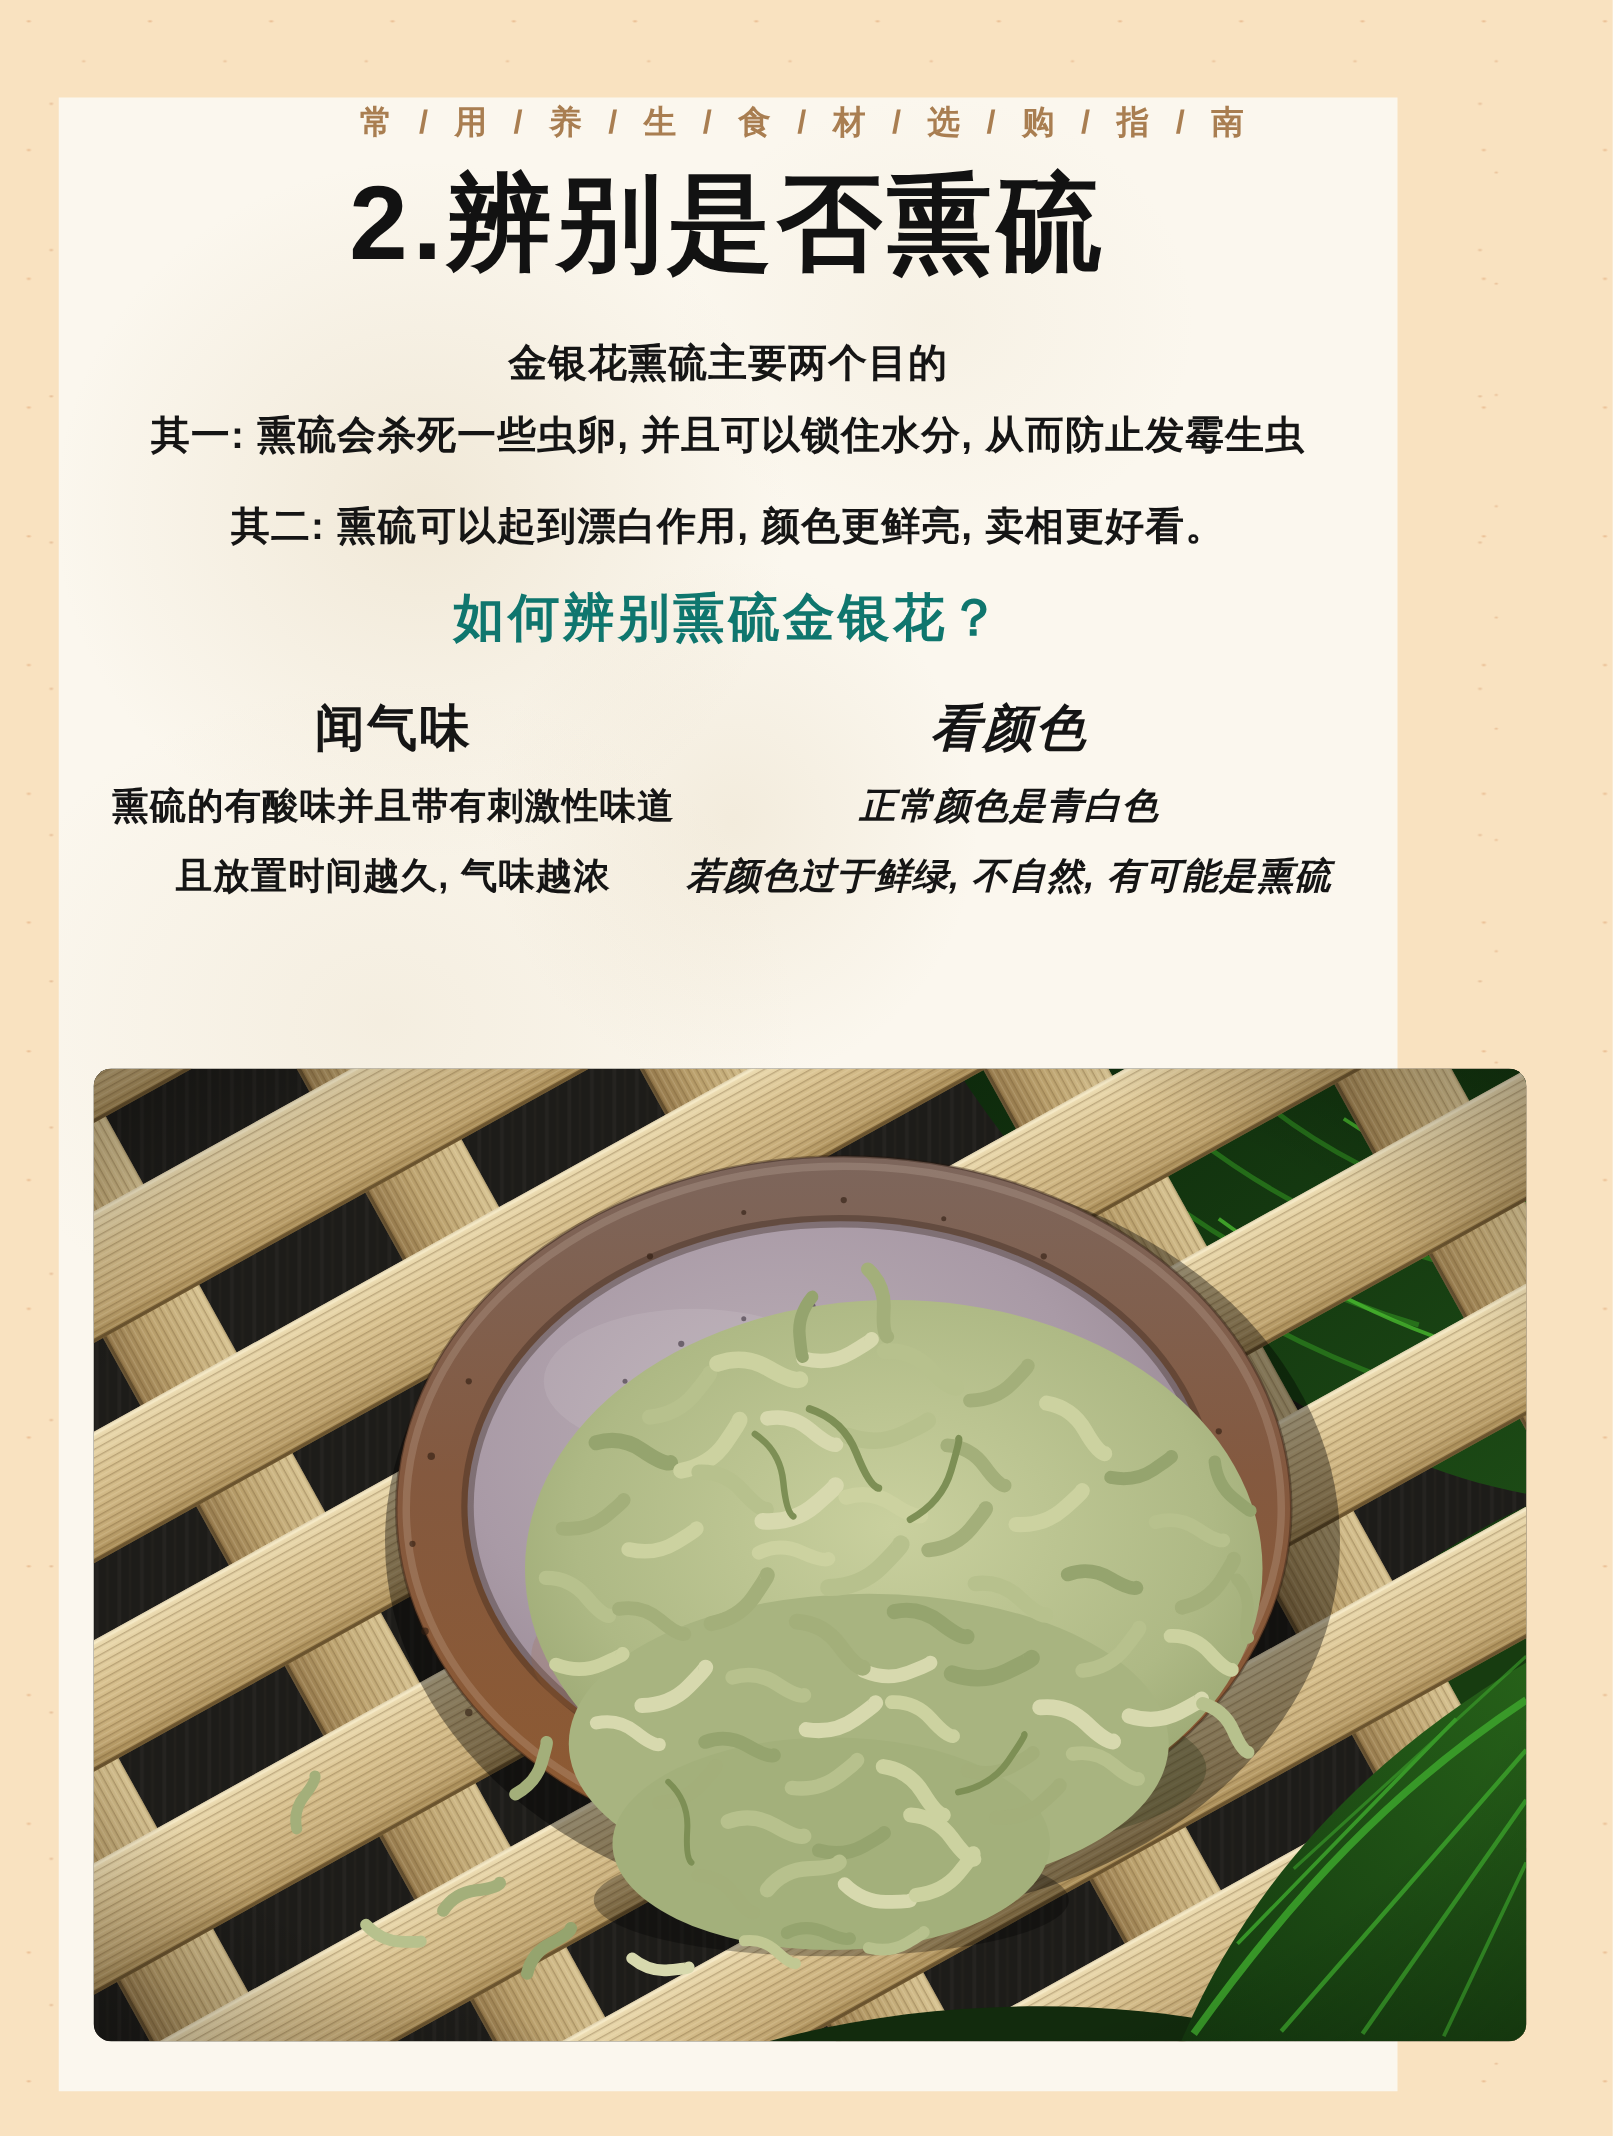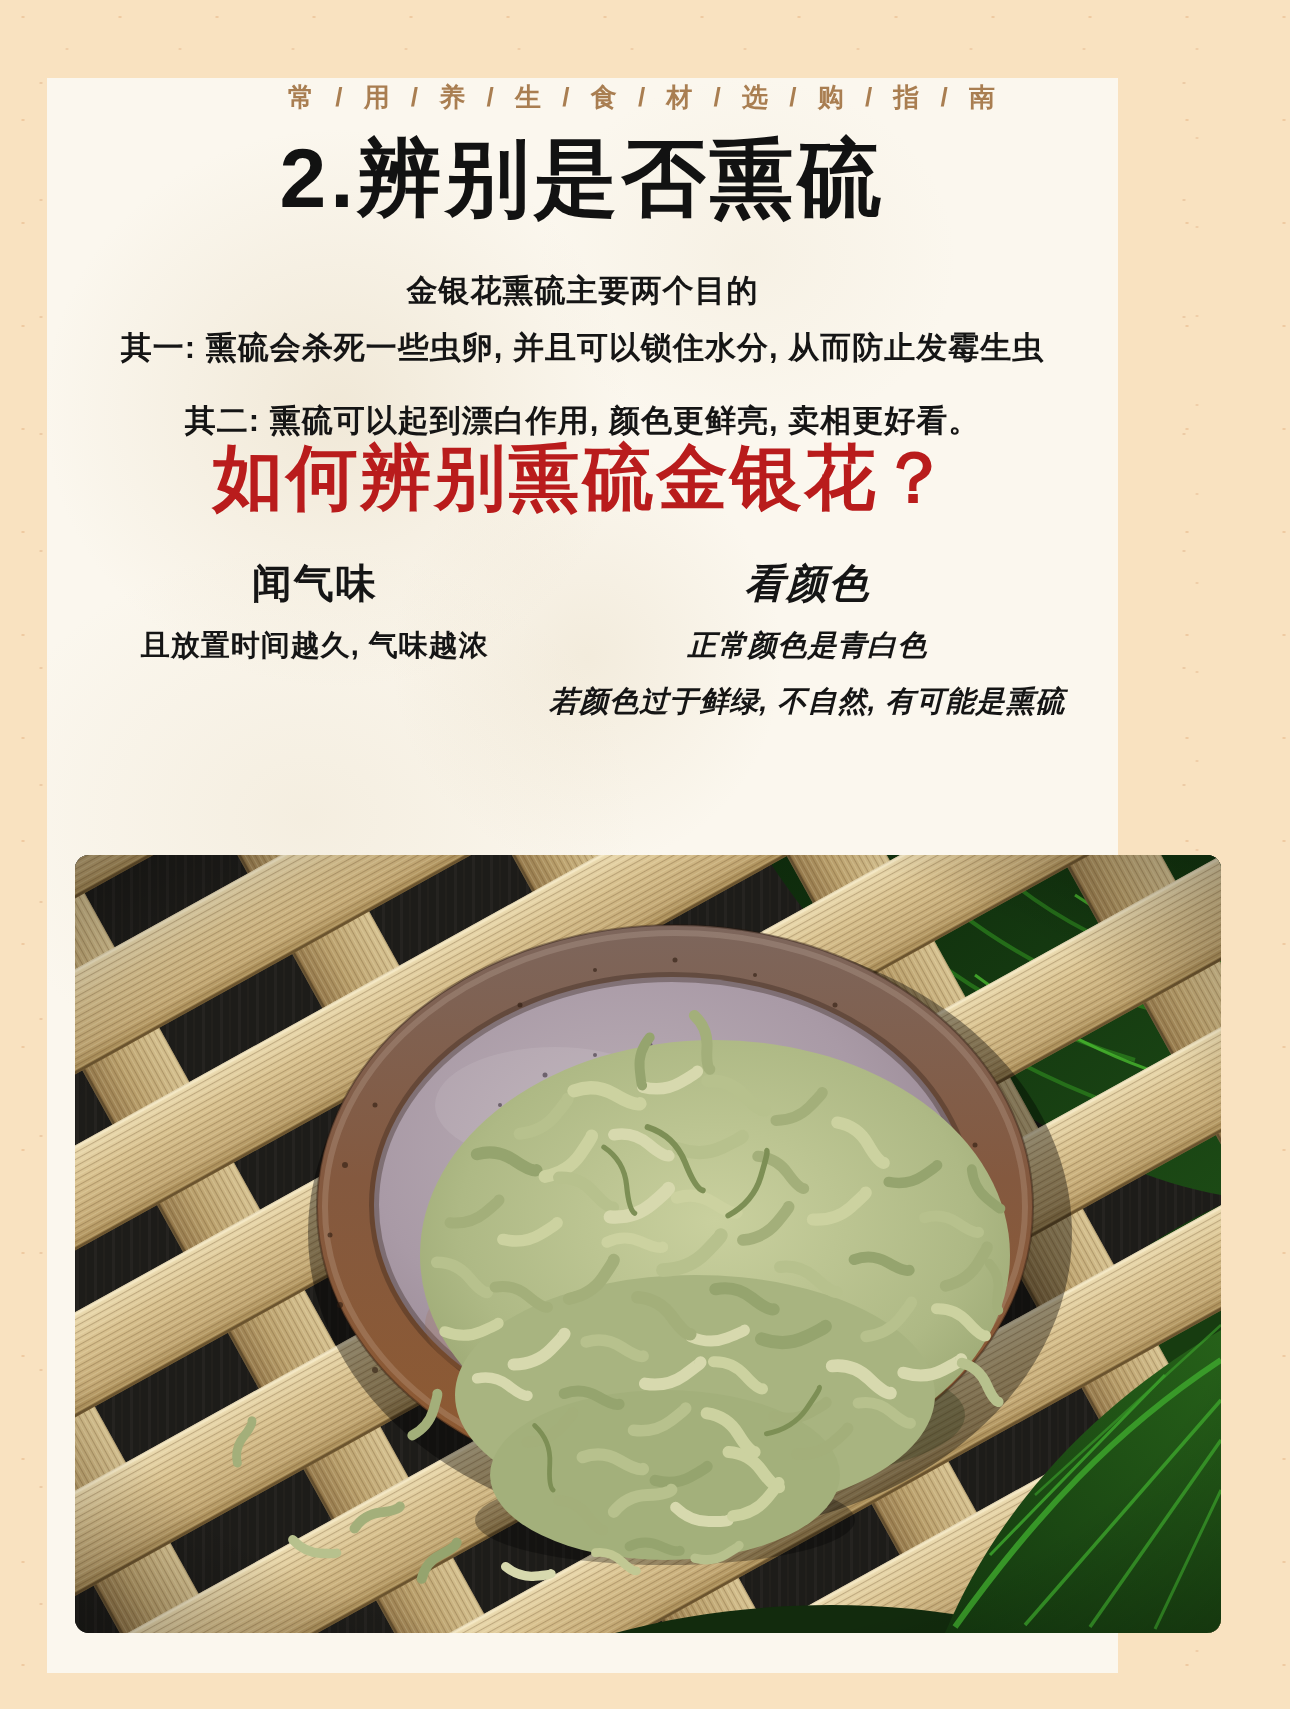--- a/index.html
+++ b/index.html
@@ -20,21 +20,21 @@
   .content::before{content:"";position:absolute;inset:0;z-index:0;
     background:
       radial-gradient(420px 400px at 290px 330px, rgba(210,190,150,.26), transparent 70%),
       radial-gradient(280px 300px at 540px 580px, rgba(210,190,150,.20), transparent 70%),
       radial-gradient(460px 380px at 260px 740px, rgba(210,190,150,.16), transparent 72%),
       radial-gradient(300px 260px at 700px 180px, rgba(214,196,158,.12), transparent 70%);}
   .abs{position:absolute;left:0;width:100%;text-align:center;z-index:1;margin:0;color:#151515;}
   .main-title{top:58px;font-size:84px;line-height:1;font-weight:900;letter-spacing:4px;color:#121212;}
   .intro-line{font-size:31px;line-height:34px;font-weight:700;letter-spacing:1px;}
   .i1{top:196px;} .i2{top:253px;} .i3{top:310px;margin-top:16px;}
-  .question-title{top:371px;font-size:71px;line-height:58px;font-weight:900;letter-spacing:3px;color:#b91c1c;}
+  .question-title{top:387px;font-size:41px;line-height:58px;font-weight:900;letter-spacing:3px;color:#0f766e;}
   .method{position:absolute;top:483px;text-align:center;z-index:1;color:#151515;}
   .method-smell{left:0;width:50%;}
   .method-color{left:42%;width:58%;font-style:italic;}
   .method h3{margin:0;font-size:40px;line-height:44px;font-weight:900;letter-spacing:2px;}
   .method p{margin:24px 0 0;font-size:29px;line-height:32px;font-weight:700;letter-spacing:1px;}
   .photo{position:absolute;left:28px;top:777px;width:1146px;height:778px;border-radius:14px;overflow:hidden;z-index:1;background:#1d1c19;}
   .photo svg{display:block;width:100%;height:100%;}
 </style>
 </head>
 <body>
@@ -50,20 +50,21 @@
     <h1 class="abs main-title">2.辨别是否熏硫</h1>
 
     <p class="abs intro-line i2">其一: 熏硫会杀死一些虫卵, 并且可以锁住水分, 从而防止发霉生虫</p>
     <p class="abs intro-line i1">金银花熏硫主要两个目的</p>
     <p class="abs intro-line i3">其二: 熏硫可以起到漂白作用, 颜色更鲜亮, 卖相更好看。</p>
 
     <h2 class="abs question-title">如何辨别熏硫金银花？</h2>
 
     <div class="method method-smell">
       <h3>闻气味</h3>
+      <p>熏硫的有酸味并且带有刺激性味道</p>
       <p>且放置时间越久, 气味越浓</p>
     </div>
 
     <div class="method method-color">
       <h3>看颜色</h3>
       <p>正常颜色是青白色</p>
       <p>若颜色过于鲜绿, 不自然, 有可能是熏硫</p>
     </div>
 
     <div class="photo">

